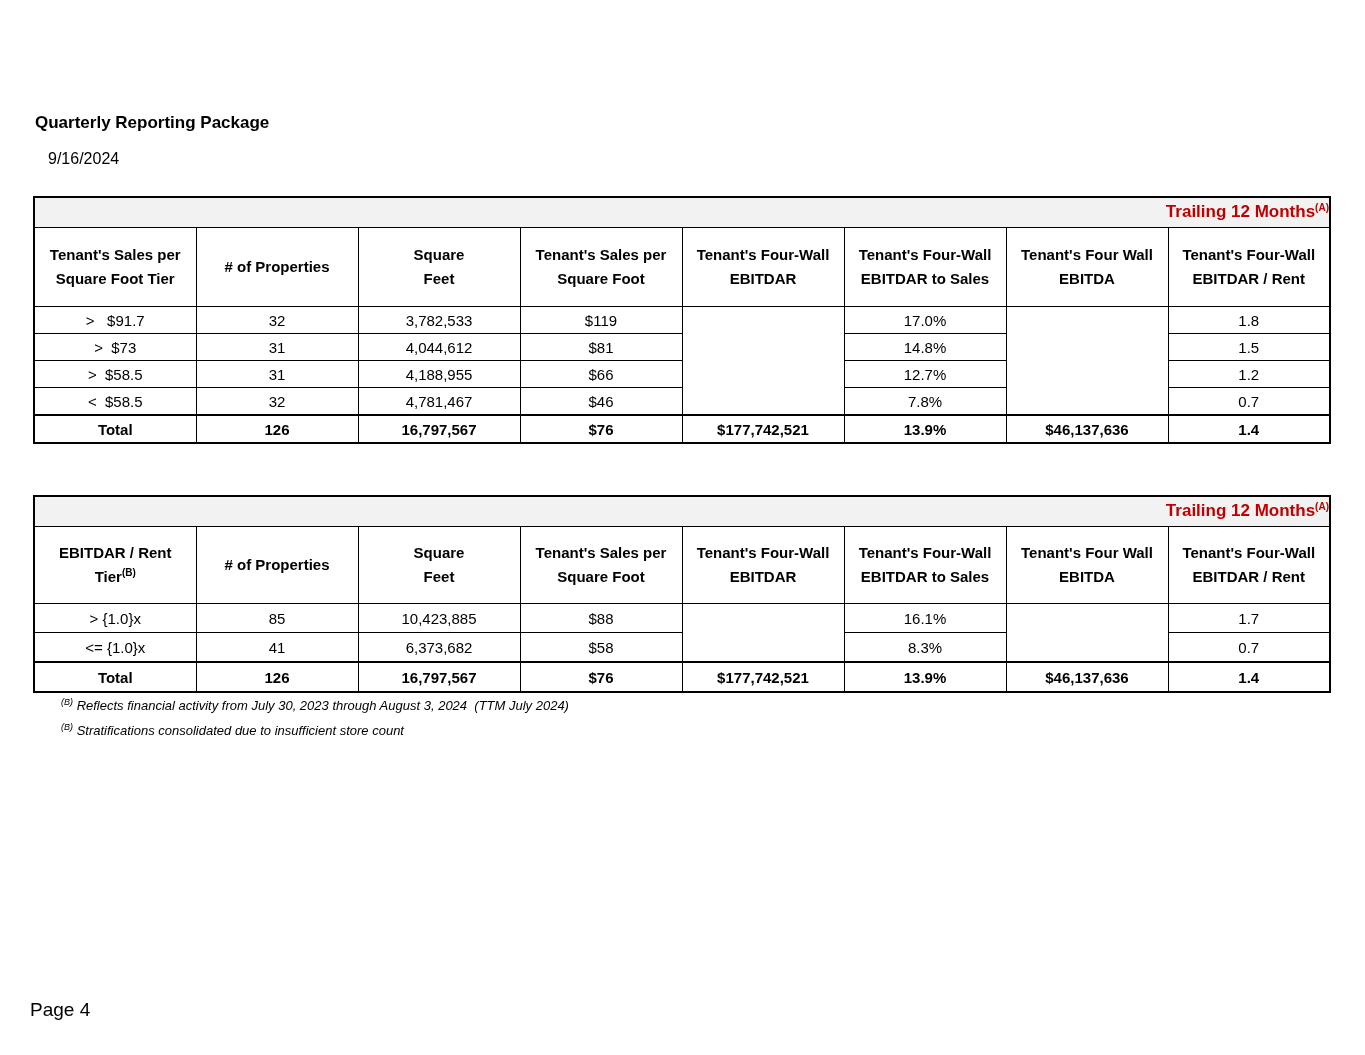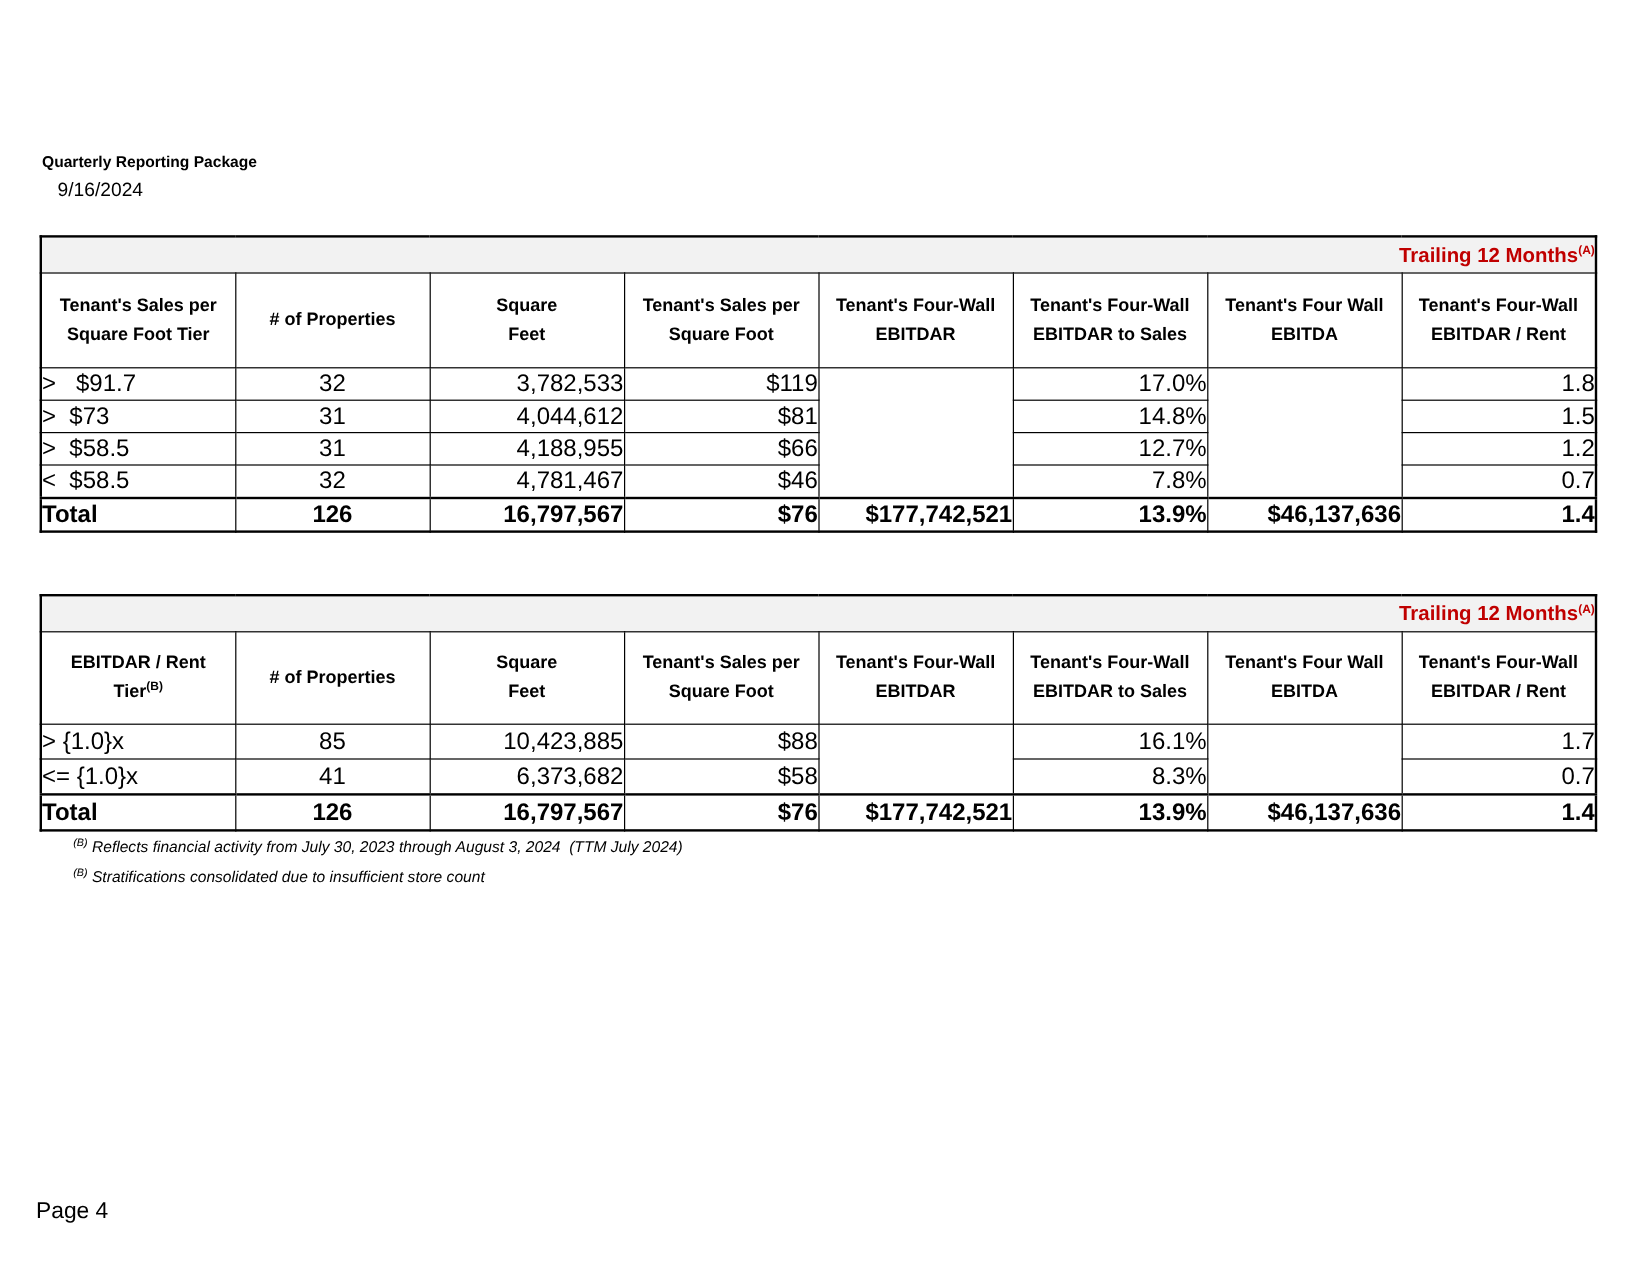--- a/index.html
+++ b/index.html
@@ -8,22 +8,22 @@
     width: 1365px;
     height: 1055px;
     background: #ffffff;
     font-family: "Liberation Sans", sans-serif;
     color: #000000;
     overflow: hidden;
   }
   .doc-title {
     position: absolute;
     left: 35px;
-    top: 127px;
-    font-size: 13px;
+    top: 113px;
+    font-size: 17px;
     font-weight: bold;
   }
   .doc-date {
     position: absolute;
     left: 48px;
     top: 150px;
     font-size: 16px;
   }
   .tbl-wrap { position: absolute; left: 33px; width: 1298px; }
   .tbl-wrap.t1 { top: 196px; }
@@ -62,22 +62,23 @@
     font-size: 15px;
     text-align: center;
     vertical-align: middle;
     white-space: pre-line;
     line-height: 1.6;
   }
   .t2 th.hcell { height: 76px; }
   th.hcell sup { font-size: 10px; }
   table.rpt tbody td {
     height: 26px;
-    font-size: 20px;
+    font-size: 15px;
     vertical-align: middle;
+    text-align: center;
   }
   .t2 table.rpt tbody td { height: 28px; }
   td.tier { text-align: left; padding-left: 27px; white-space: pre; }
   td.ctr  { text-align: center; }
   td.rt   { text-align: right; }
   td.pr3  { padding-right: 3px; }
   td.pr5  { padding-right: 5px; }
   td.pr8  { padding-right: 8px; }
   td.pr10 { padding-right: 10px; }
   tr.total-row td { font-weight: bold; border-top: 2px solid #000000; }

